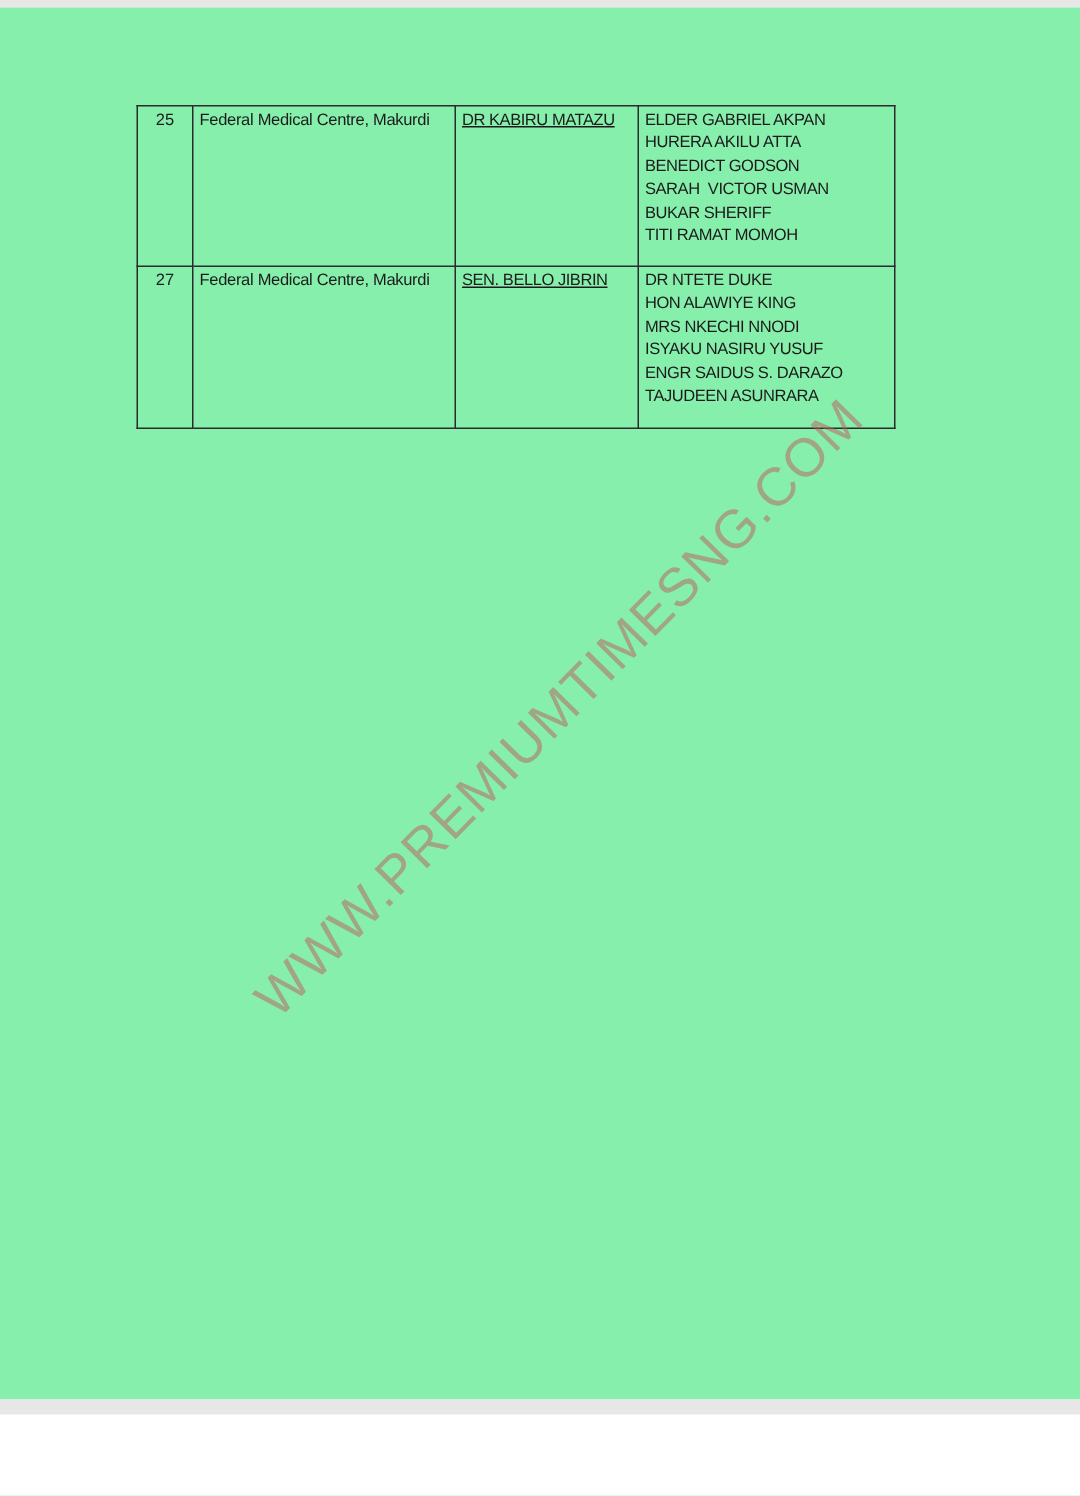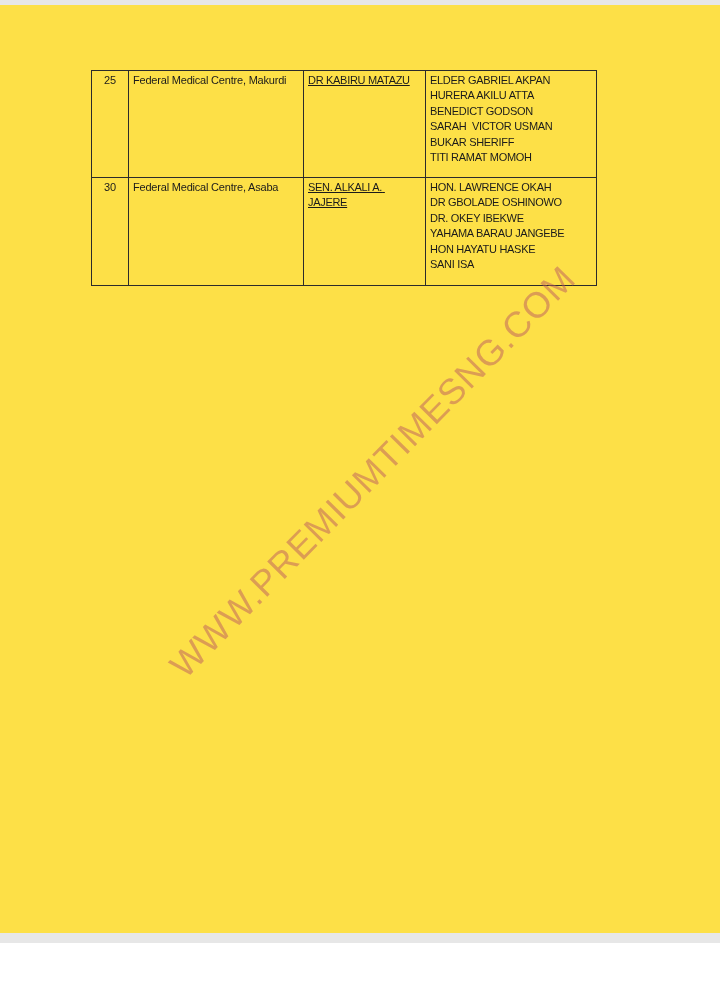--- a/index.html
+++ b/index.html
@@ -12,21 +12,21 @@
   }
   .page-strip {
     position: absolute; left: 0; width: 720px;
     background: #e7e7e7;
   }
   .strip-top { top: 0; height: 5px; }
   .strip-bottom { top: 933px; height: 10px; }
 
   .doc-page {
     position: absolute; left: 0; top: 5px; width: 720px; height: 928px;
-    background: #fde047;
+    background: #86efac;
   }
 
   .table-wrap { position: absolute; left: 91px; top: 65px; }
 
   table.committee {
     border-collapse: collapse;
     table-layout: fixed;
     width: 505px;
   }
   table.committee td {
@@ -79,34 +79,34 @@
     <td class="c-chair">DR KABIRU MATAZU</td>
     <td class="c-memb">ELDER GABRIEL AKPAN
 HURERA AKILU ATTA
 BENEDICT GODSON
 SARAH  VICTOR USMAN
 BUKAR SHERIFF
 TITI RAMAT MOMOH</td>
   </tr>
 
 
+  <tr>
+    <td class="c-num">27</td>
+    <td class="c-inst">Federal Medical Centre, Makurdi</td>
+    <td class="c-chair">SEN. BELLO JIBRIN</td>
+    <td class="c-memb">DR NTETE DUKE
+HON ALAWIYE KING
+MRS NKECHI NNODI
+ISYAKU NASIRU YUSUF
+ENGR SAIDUS S. DARAZO
+TAJUDEEN ASUNRARA</td>
+  </tr>
 
 
 
-  <tr>
-    <td class="c-num">30</td>
-    <td class="c-inst">Federal Medical Centre, Asaba</td>
-    <td class="c-chair">SEN. ALKALI A. JAJERE</td>
-    <td class="c-memb">HON. LAWRENCE OKAH
-DR GBOLADE OSHINOWO
-DR. OKEY IBEKWE
-YAHAMA BARAU JANGEBE
-HON HAYATU HASKE
-SANI ISA</td>
-  </tr>
 
 </tbody>
     </table>
   </div>
   <div class="watermark" style="color: rgb(188, 92, 96);">WWW.PREMIUMTIMESNG.COM</div>
 </div>
 
 <div class="page-strip strip-bottom"></div>
 
 </body></html>

